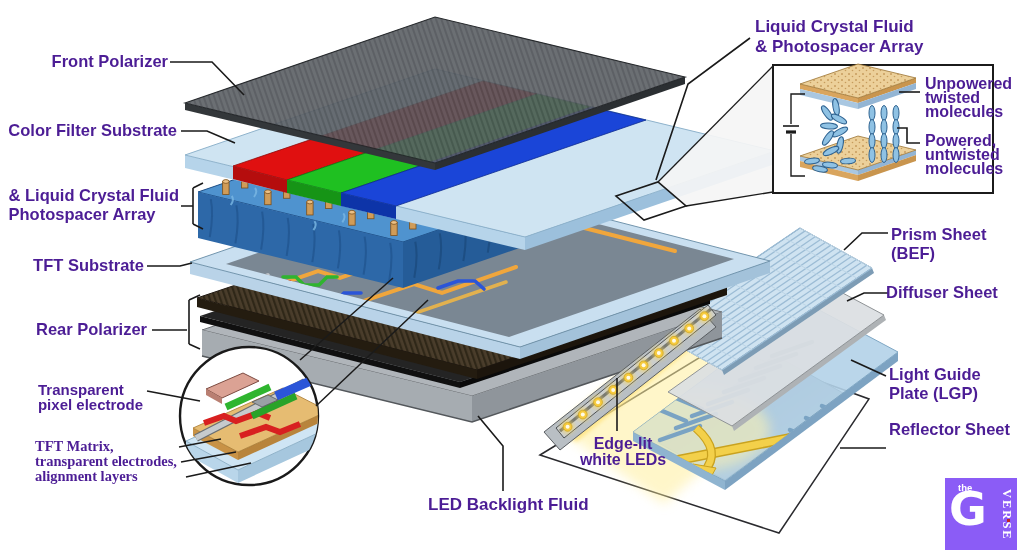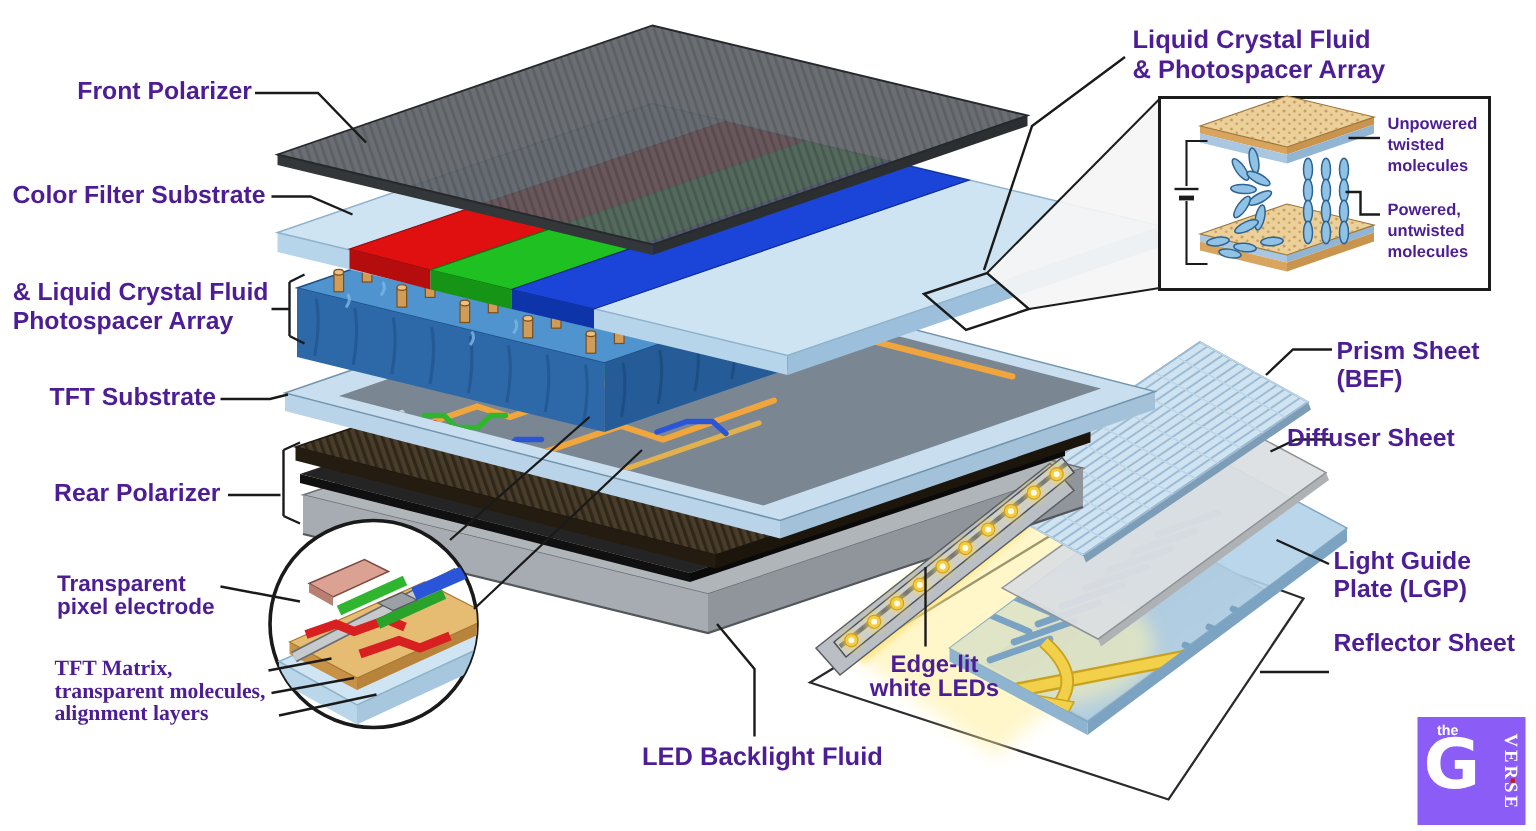--- a/index.html
+++ b/index.html
@@ -6,21 +6,21 @@
   #stage{position:relative;width:1024px;height:554px;background:#ffffff;overflow:hidden;
          font-family:"Liberation Sans",sans-serif;}
   #art{position:absolute;left:0;top:0;}
   .lbl{position:absolute;font:700 16.5px "Liberation Sans",sans-serif;color:#4c1d95;white-space:nowrap;}
   .lbl .ln{display:block;line-height:19px;}
   .ra{text-align:left;}
   .ctr{text-align:center;}
   .sm{font-size:15px;} .sm .ln{line-height:15px;}
   .sm2{font-size:14.5px;} .sm2 .ln{line-height:15.2px;font-family:Liberation Serif, serif;}
   .md{font-size:16px;} .md .ln{line-height:15.5px;}
-  .xs{font-size:11px;} .xs .ln{line-height:13.8px;}
+  .xs{font-size:16px;} .xs .ln{line-height:13.8px;}
   .big{font-size:17px;} .big .ln{line-height:19.5px;}
   #logo{position:absolute;left:945px;top:478px;width:72px;height:72px;background:#8b5cf6;}
   #logo .the{position:absolute;left:13px;top:4px;color:#fff;font:700 9.5px "Liberation Sans",sans-serif;}
   #logo .gbig{position:absolute;left:4px;top:8px;color:#fff;font:700 46px/1 "DejaVu Sans",sans-serif;}
   #logo .verse{position:absolute;right:3px;top:11px;color:#fff;height:54px;
                writing-mode:vertical-rl;text-orientation:sideways;
                font:700 12.5px "Liberation Serif",serif;letter-spacing:2px;}
   #logo .reddot{position:absolute;right:7px;top:41px;width:3px;height:3px;background:#c22222;}
 </style>
 </head>
@@ -523,37 +523,37 @@
   <span class="ln">Photospacer Array</span>
 </div>
 <div class="lbl ra" style="right:880px;top:256px">TFT Substrate</div>
 <div class="lbl ra" style="right:877px;top:320px">Rear Polarizer</div>
 <div class="lbl ra sm" style="right:881px;top:382px">
   <span class="ln">Transparent</span>
   <span class="ln">pixel electrode</span>
 </div>
 <div class="lbl ra sm2" style="right:847px;top:439px">
   <span class="ln">TFT Matrix,</span>
-  <span class="ln">transparent molecules,</span>
+  <span class="ln">transparent electrodes,</span>
   <span class="ln">alignment layers</span>
 </div>
 <div class="lbl big" style="left:428px;top:495px">LED Backlight Fluid</div>
 <div class="lbl ctr md" style="left:563px;top:436px;width:120px">
   <span class="ln">Edge-lit</span>
   <span class="ln">white LEDs</span>
 </div>
 <div class="lbl big" style="left:755px;top:17px">
   <span class="ln">Liquid Crystal Fluid</span>
   <span class="ln">&amp; Photospacer Array</span>
 </div>
 <div class="lbl" style="left:891px;top:225px">
   <span class="ln">Prism Sheet</span>
   <span class="ln">(BEF)</span>
 </div>
-<div class="lbl" style="left:858px;top:283px">Diffuser Sheet</div>
+<div class="lbl" style="left:886px;top:283px">Diffuser Sheet</div>
 <div class="lbl" style="left:889px;top:365px">
   <span class="ln">Light Guide</span>
   <span class="ln">Plate (LGP)</span>
 </div>
 <div class="lbl" style="left:889px;top:420px">Reflector Sheet</div>
 <div class="lbl xs" style="left:925px;top:77px">
   <span class="ln">Unpowered</span>
   <span class="ln">twisted</span>
   <span class="ln">molecules</span>
 </div>

